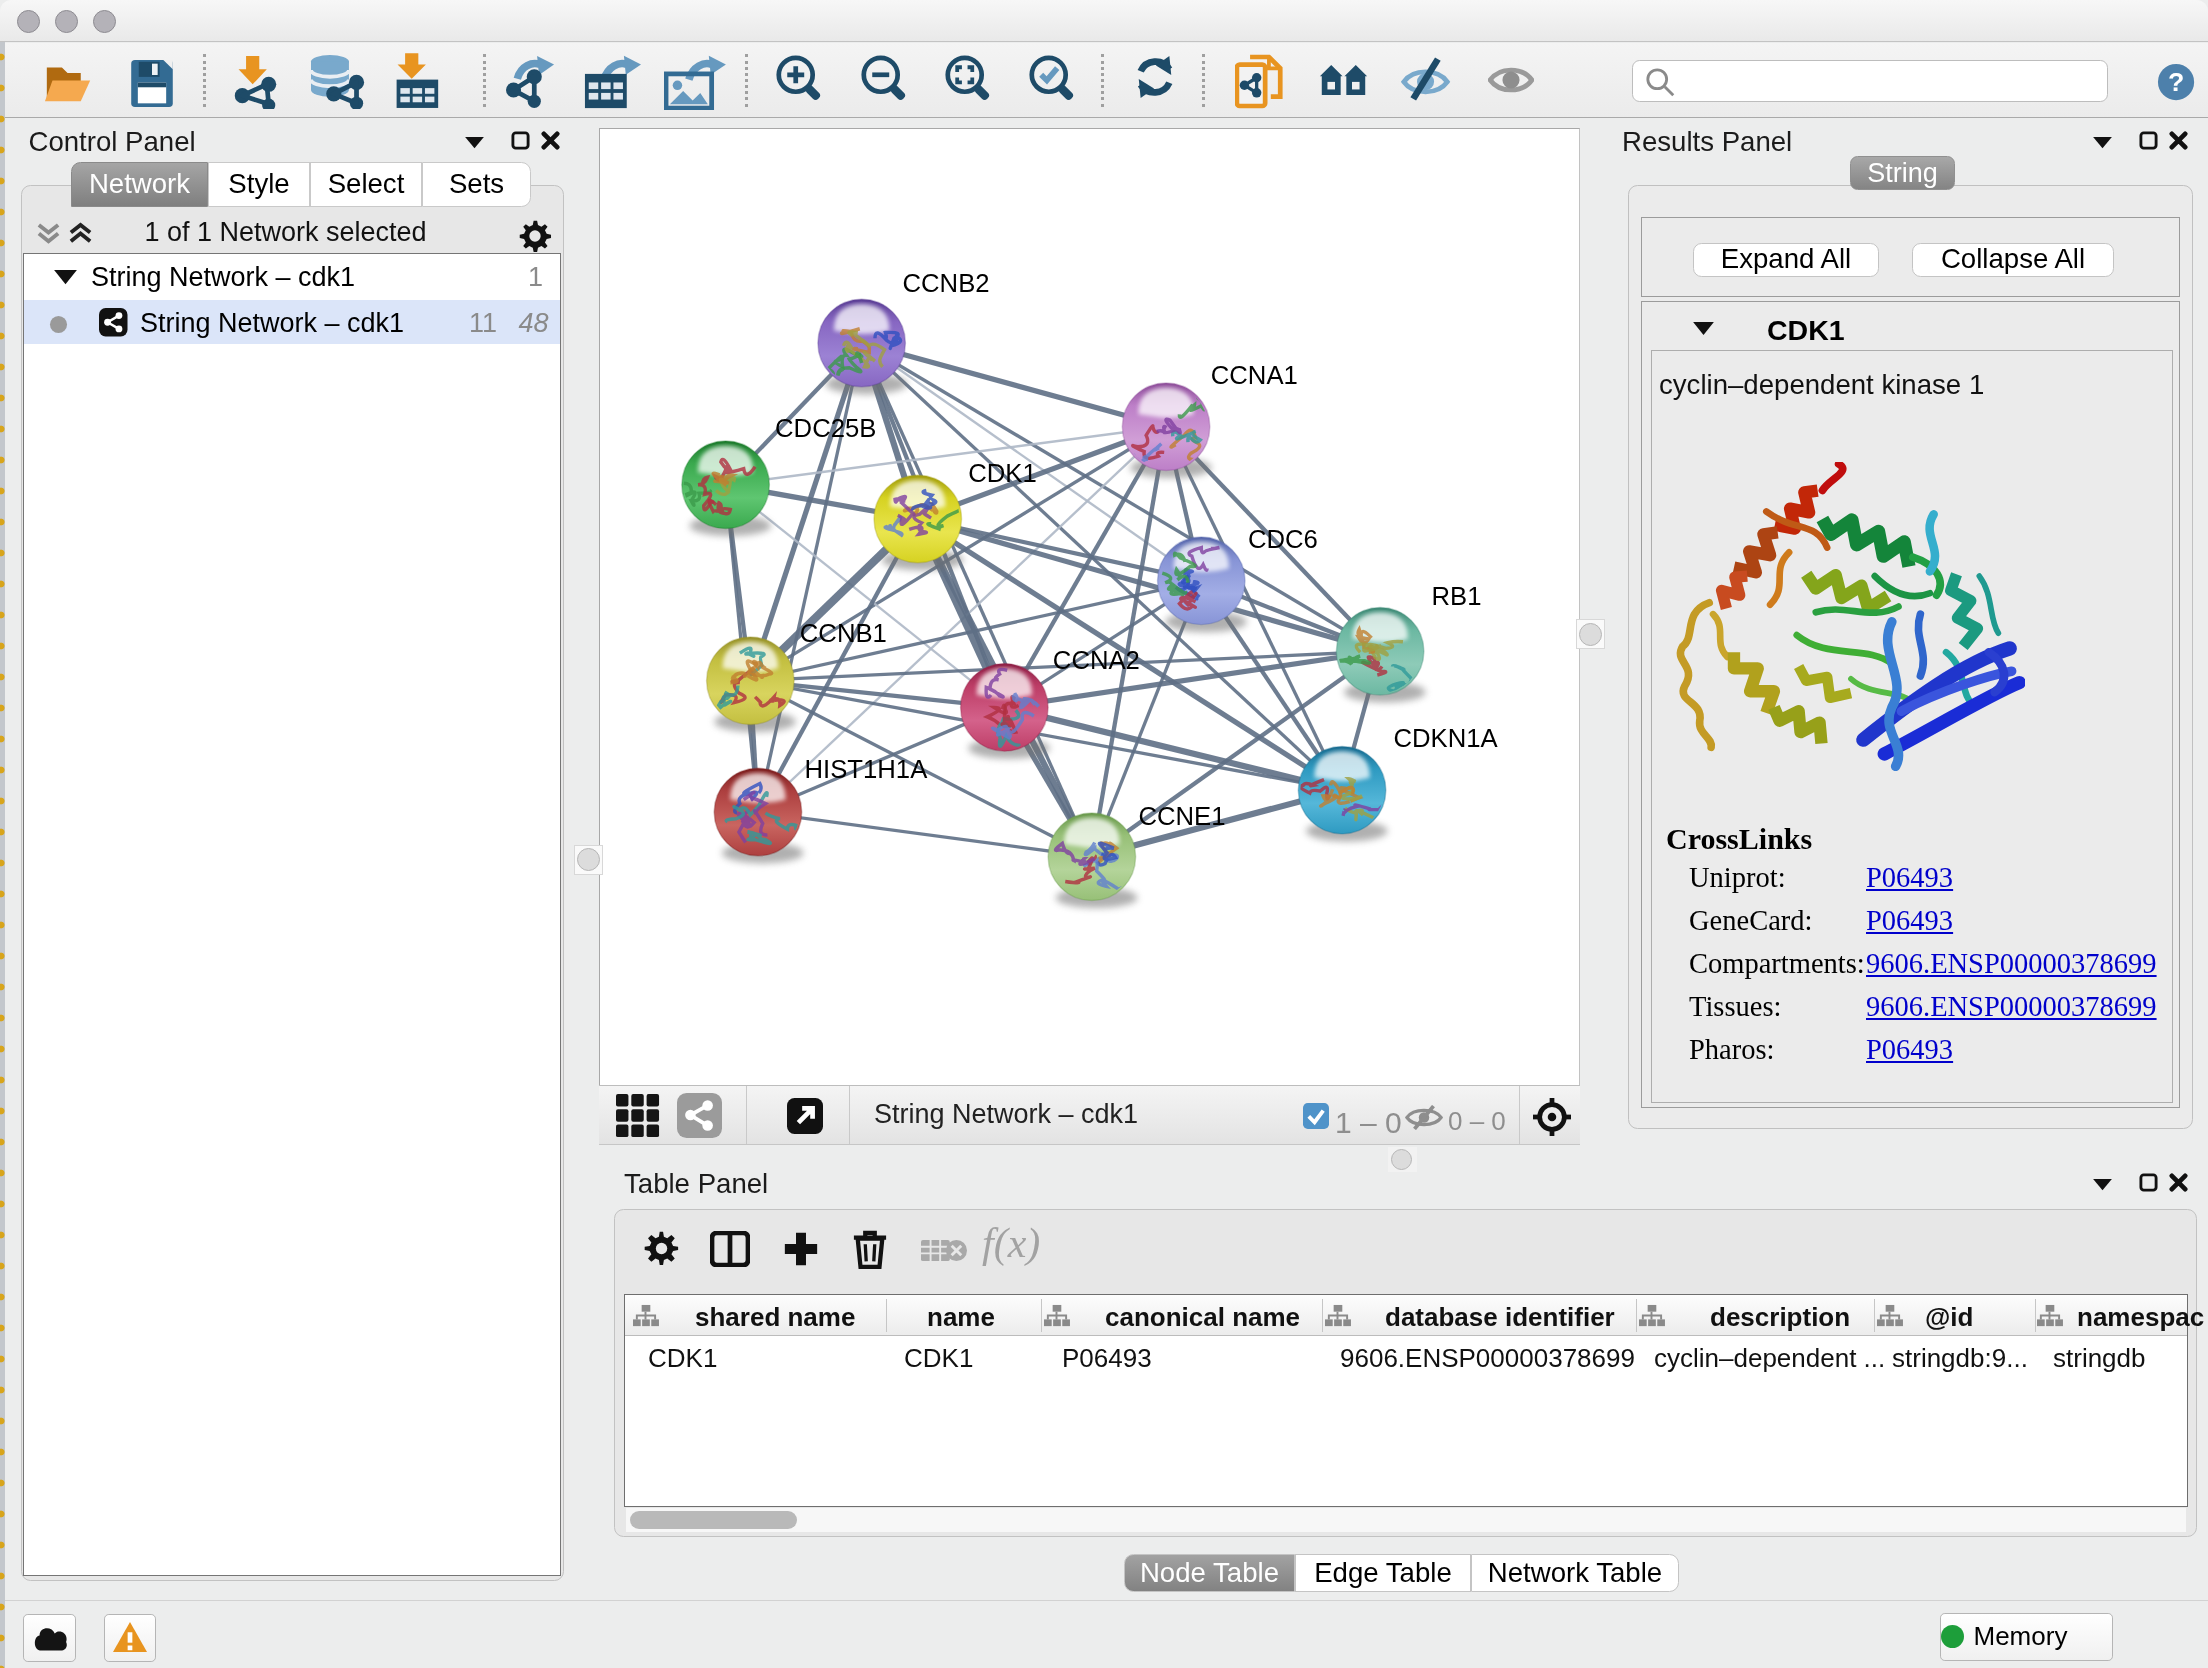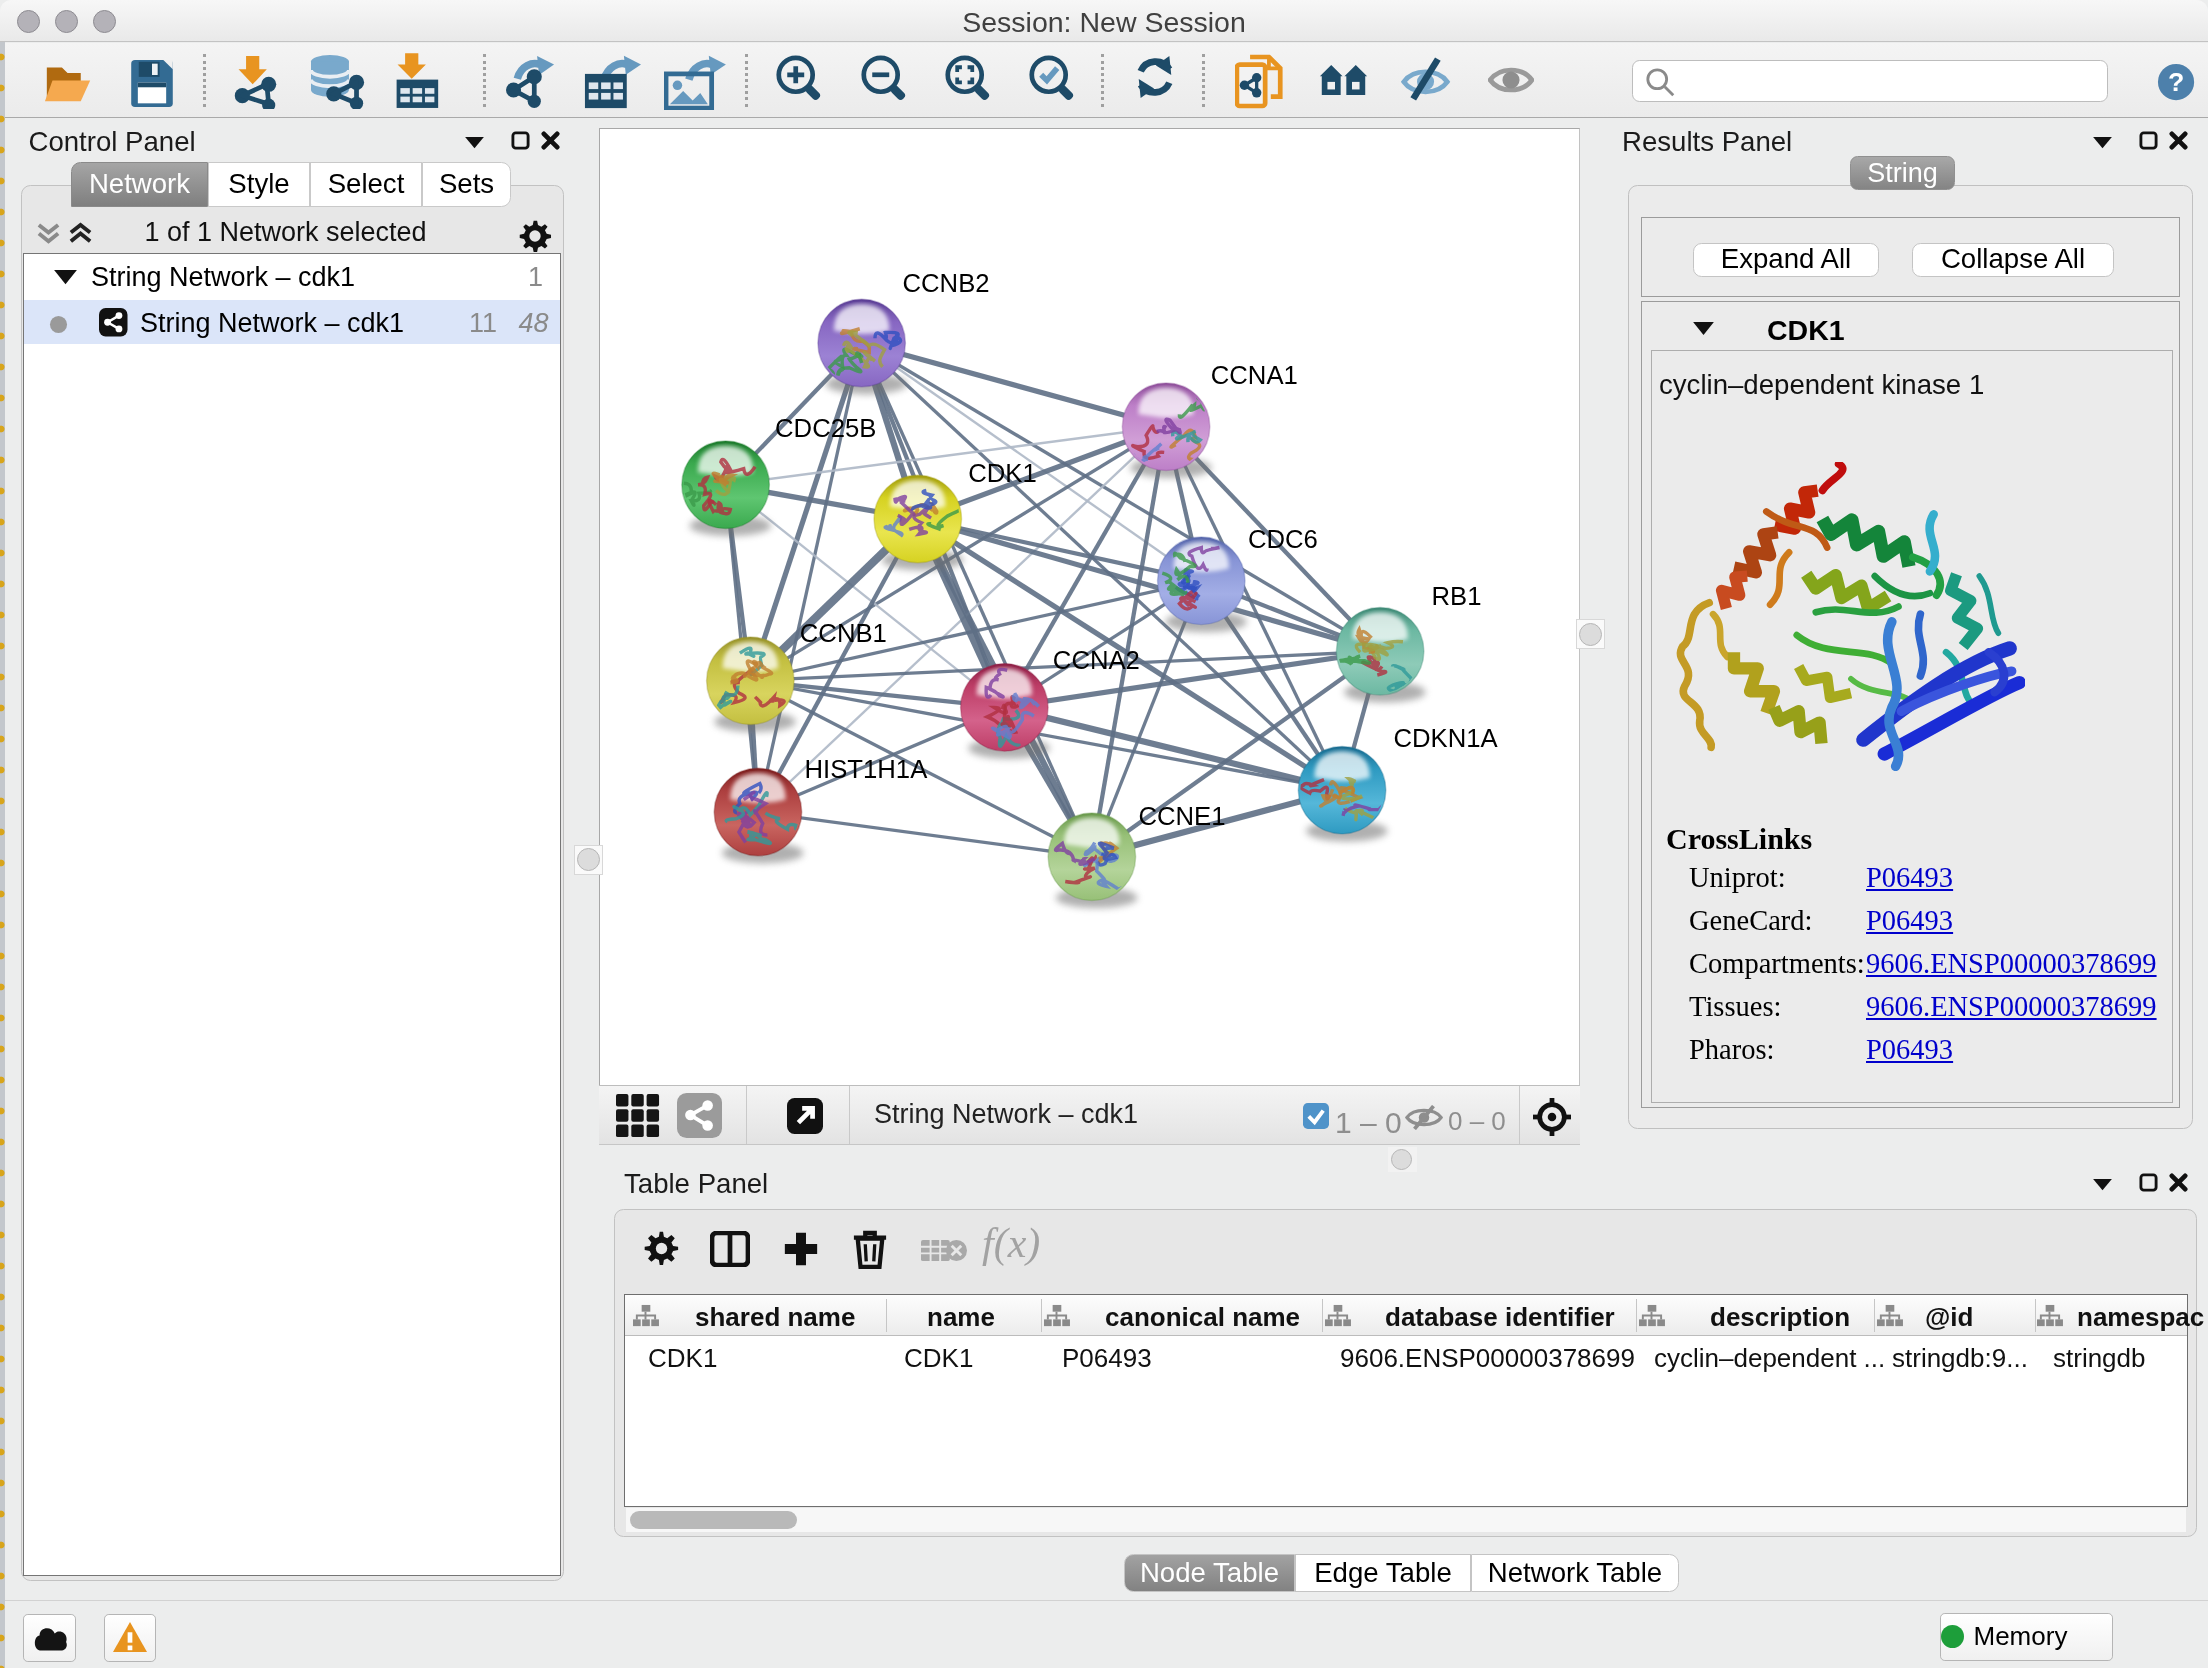--- a/index.html
+++ b/index.html
@@ -53,21 +53,20 @@
   #statusbar { left:0; top:1600px; width:2208px; height:68px; background:#eceded; border-top:1.9px solid #d2d2d2; }
   .sbtn { position:absolute; background:linear-gradient(#ffffff,#f0f0f0); border:1.9px solid #b5b5b5; border-radius:4.8px; }
 </style>
 </head>
 <body>
 
 <div class="abs" id="titlebar">
   <div class="light" style="left:17px;"></div>
   <div class="light" style="left:55px;"></div>
   <div class="light" style="left:93px;"></div>
-  <div id="title">Session: New Session</div>
 </div>
 
 <div class="abs" id="toolbar">
   <div id="tbicons">
       <svg class="abs" style="left:43px; top:15px;" width="51" height="49" viewBox="0 0 54 52" xmlns="http://www.w3.org/2000/svg">
         <path d="M4 10 L20 10 L26 16 L40 16 L40 44 L4 44 Z" fill="#b06a10"></path>
 <path d="M10 24 L50 24 L40 46 L2 46 Z" fill="#f5a94f"></path>
       </svg>
 <svg class="abs" style="left:129px; top:15px;" width="46" height="51" viewBox="0 0 48 54" xmlns="http://www.w3.org/2000/svg">
         <rect x="2" y="2" width="44" height="50" rx="4" fill="#336b93"></rect>
@@ -217,21 +216,21 @@
   <div class="tbsep" style="left:1202px;"></div>
   <div id="searchbox"></div>
 </div>
 
 <div class="abs phead" style="left:28.5px; top:126px;">Control Panel</div>
 <div class="abs" id="cpcontainer"></div>
 <div class="abs" id="ctabs" style="left:0; top:162px; width:571px; height:45px;">
   <div class="tab sel" style="left:71px; width:137px; border-radius:9.5px 0 0 0;">Network</div>
   <div class="tab" style="left:208px; width:102px;">Style</div>
   <div class="tab" style="left:310px; width:112px;">Select</div>
-  <div class="tab" style="left:422px; width:89px; border-radius:0 9.5px 9.5px 0;">Sets</div>
+  <div class="tab" style="left:422px; width:109px; border-radius:0 9.5px 9.5px 0;">Sets</div>
 </div>
 <div class="abs" style="left:38px; top:217px; width:495px; height:36px; font-size:27px; color:#111; text-align:center;">1 of 1 Network selected</div>
 <div class="abs" id="tree">
   <div class="trow" style="top:0;">
     <span style="position:absolute; left:67px; top:7.6px;">String Network – cdk1</span>
     <span class="numgray" style="position:absolute; right:17px; top:7.6px;">1</span>
   </div>
   <div class="trow" style="top:46px; background:#dbe5f9;">
     <span style="position:absolute; left:116px; top:7.6px;">String Network – cdk1</span>
     <span class="numgray" style="position:absolute; right:63px; top:7.6px;">11</span>

